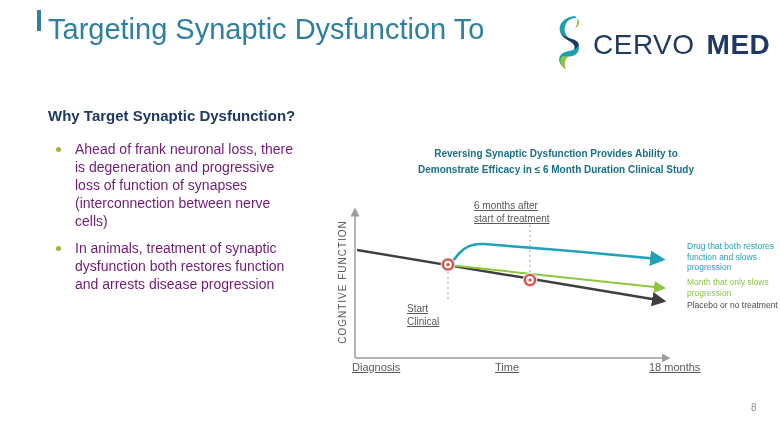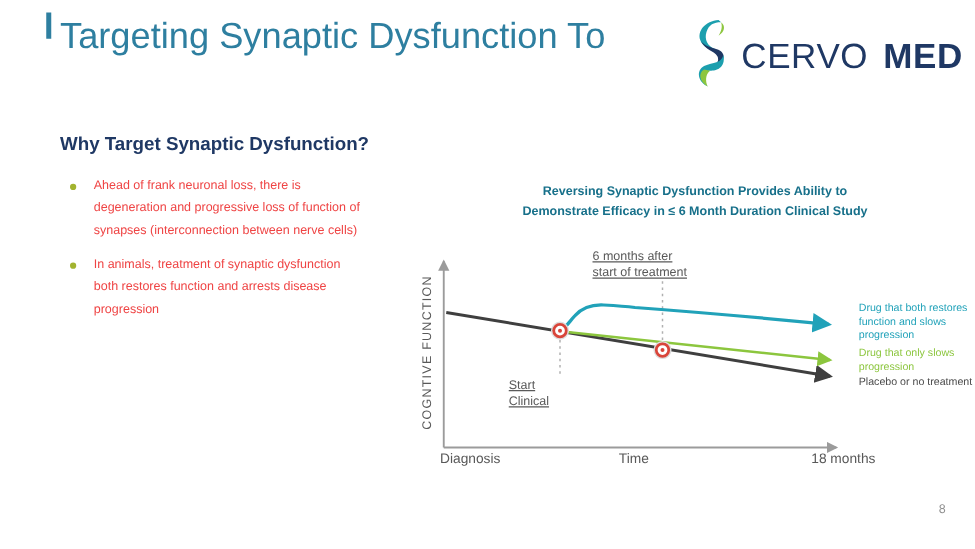--- a/index.html
+++ b/index.html
@@ -25,21 +25,21 @@
   .left-heading {
     position: absolute; left: 48px; top: 107px;
     font-size: 15px; font-weight: bold; color: #1F3864;
   }
   .bullet-list {
     position: absolute; left: 48px; top: 140px; width: 260px;
     margin: 0; padding: 0; list-style: none;
   }
   .bullet-list li {
     position: relative; padding-left: 27px; margin-bottom: 9px;
-    font-size: 10px; line-height: 18px; color: #ef4444; width: 245px;
+    font-size: 14px; line-height: 18px; color: #701a75; width: 245px;
   }
   .bullet-list li .dot {
     position: absolute; left: 8px; top: 7px; width: 5px; height: 5px;
     border-radius: 50%; background: #A2B32F;
   }
   .figure-title {
     position: absolute; left: 336px; top: 146px; width: 440px;
     text-align: center; font-weight: bold; font-size: 10px; line-height: 16px;
     color: #17708A; white-space: pre-line;
   }
@@ -48,21 +48,21 @@
     position: absolute; left: 277px; top: 275px; width: 134px; height: 14px;
     transform: rotate(-90deg); transform-origin: center;
     text-align: center; font-size: 10px; letter-spacing: 1px; color: #595959;
   }
   .annot {
     position: absolute; font-size: 10px; line-height: 13px;
     color: #595959; white-space: pre-line; text-decoration: underline;
   }
   .annot-six { left: 474px; top: 199px; width: 112px; }
   .annot-start { left: 407px; top: 302px; width: 90px; }
-  .x-tick { position: absolute; top: 361px; font-size: 11px; color: #595959; }
+  .x-tick { position: absolute; top: 361px; font-size: 11px; color: #595959; text-decoration: underline; }
   .x-tick-left { left: 352px; }
   .x-tick-mid { left: 495px; }
   .x-tick-right { left: 649px; }
   .legend-label { position: absolute; font-size: 8.5px; line-height: 10.5px; }
   .legend-restore { left: 687px; top: 241px; width: 90px; color: #21A2B9; }
   .legend-slow { left: 687px; top: 277px; width: 90px; color: #8CC63E; }
   .legend-placebo { left: 687px; top: 300px; width: 95px; color: #4A4A4A; white-space: nowrap; }
   .page-number {
     position: absolute; left: 751px; top: 402px;
     font-size: 10px; color: #909090;
@@ -143,18 +143,18 @@
   <div class="annot annot-six">6 months after
 start of treatment</div>
   <div class="annot annot-start">Start
 Clinical</div>
 
   <div class="x-tick x-tick-left">Diagnosis</div>
   <div class="x-tick x-tick-mid">Time</div>
   <div class="x-tick x-tick-right">18 months</div>
 
   <div class="legend-label legend-restore">Drug that both restores function and slows progression</div>
-  <div class="legend-label legend-slow">Drug that only slows progression</div>
+  <div class="legend-label legend-slow">Month that only slows progression</div>
   <div class="legend-label legend-placebo">Placebo or no treatment</div>
 
   <div class="page-number">8</div>
 
 </div>
 
 </body></html>

